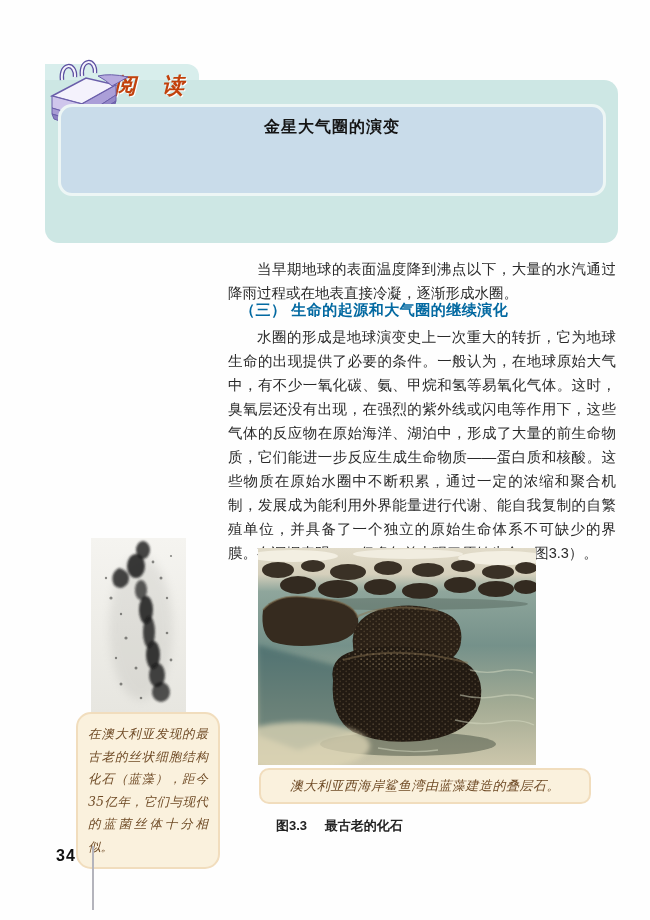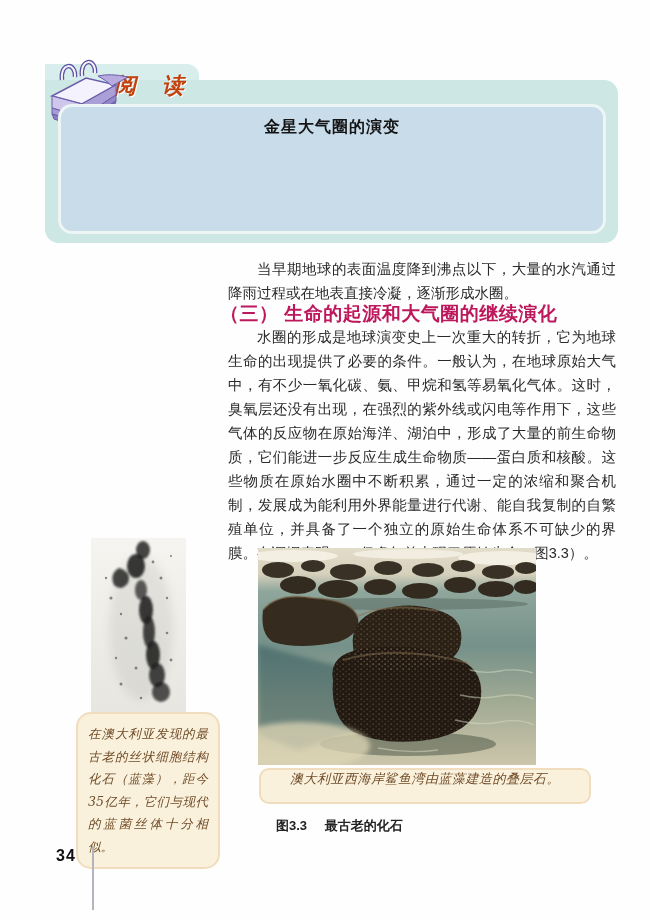--- a/index.html
+++ b/index.html
@@ -21,21 +21,21 @@
   }
   .tab-label {
     position:absolute; left:114px; top:71px;
     font-size:22px; font-weight:bold; font-style:italic;
     color:#c2410c; text-shadow:1px 1px 0 #ffffff;
     letter-spacing:2px; white-space:pre;
   }
   .reading-icon { position:absolute; left:44px; top:50px; }
 
   .blue-box {
-    position:absolute; left:58px; top:104px; width:548px; height:130px;
+    position:absolute; left:58px; top:104px; width:548px; height:92px;
     background:#c9dcea; border:3px solid #edf6f5; border-radius:14px;
     padding:10px 16px 8px 16px;
   }
   .blue-box-title {
     text-align:center; font-size:16px; font-weight:bold; color:#151515;
     margin-bottom:5px; letter-spacing:1px;
   }
   .blue-box-body {
     font-family:"DejaVu Serif", serif; font-style:italic;
     font-size:13.5px; line-height:25px; color:#2c4a78;
@@ -43,43 +43,43 @@
   }
 
   
   .para {
     position:absolute; left:228px; width:388px;
     font-size:14.5px; line-height:24px; color:#2a2a2a;
     text-align:justify; text-indent:2em;
   }
   .para-1 { top:251px;margin-top:6px; }
   .section-heading {
-    position:absolute; left:220px; top:301px; width:388px;
-    font-size:19px; font-weight:600; color:#be185d; letter-spacing:0.5px;
+    position:absolute; left:240px; top:301px; width:388px;
+    font-size:15px; font-weight:600; color:#0369a1; letter-spacing:0.5px;
   }
   .para-2 { top:325px; }
 
   
   .bw-photo { position:absolute; left:91px; top:538px; width:95px; height:174px; }
   .speech-bubble {
     position:absolute; left:76px; top:712px; width:144px;
     background:#faf1dd; border:2px solid #f1ddbd; border-radius:15px;
     padding:9px 10px;
   }
   .speech-bubble-text {
     font-family:"DejaVu Serif", serif; font-style:italic;
     font-size:12.5px; line-height:22.5px; color:#6f4b26; text-align:justify;
   }
 
   
   .color-photo { position:absolute; left:258px; top:548px; width:278px; height:217px; }
   .photo-caption-box {
     position:absolute; left:259px; top:768px; width:332px; height:36px;
     background:#faf1dd; border:2px solid #f1ddbd; border-radius:10px;
-    display:flex; align-items:flex-start; justify-content:center;
+    display:flex; align-items:center; justify-content:center;
   }
   .photo-caption-text {
     font-family:"DejaVu Serif", serif; font-style:italic;
     font-size:13px; color:#6f4b26; letter-spacing:0.5px;
   }
   .figure-caption {
     position:absolute; left:276px; top:817px;
     font-size:13px; font-weight:600; color:#222;
   }
   .figure-caption .fig-title { margin-left:14px; }

